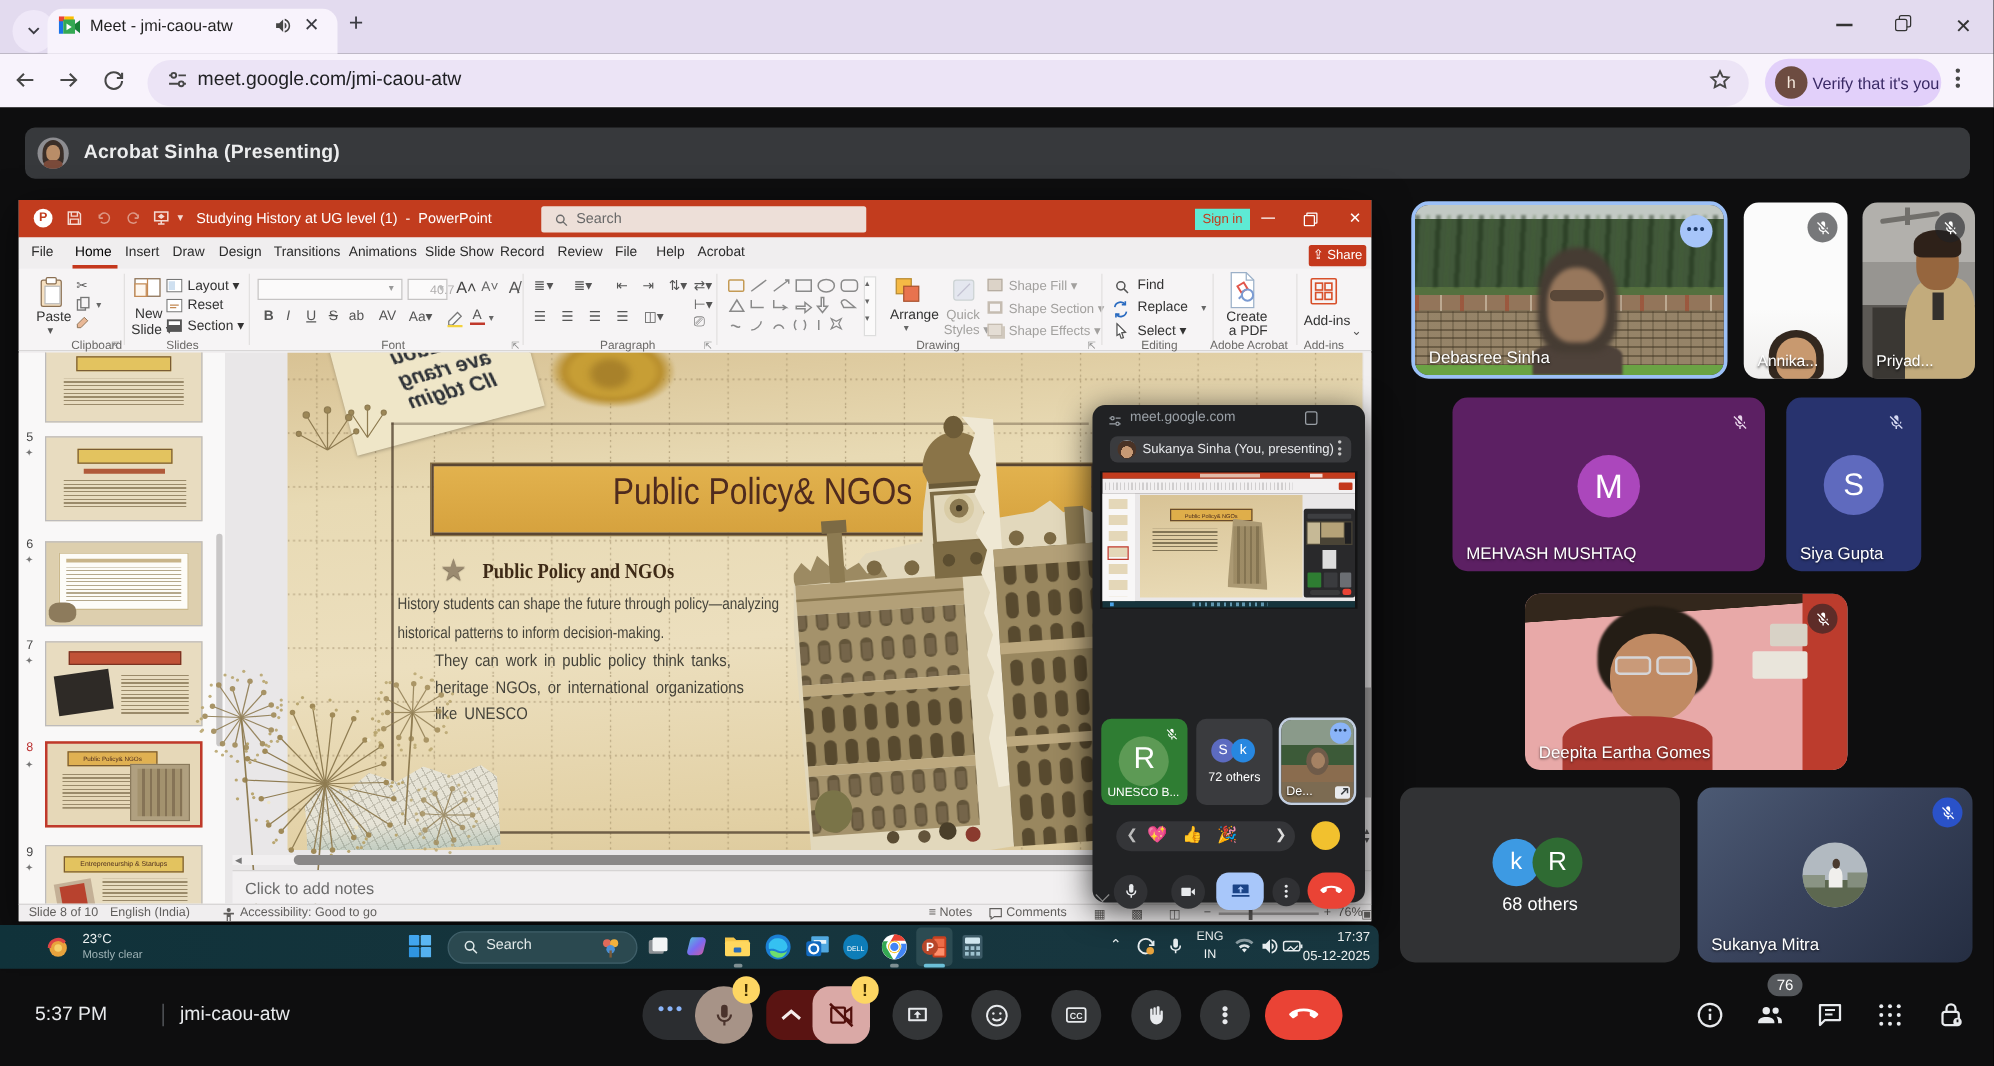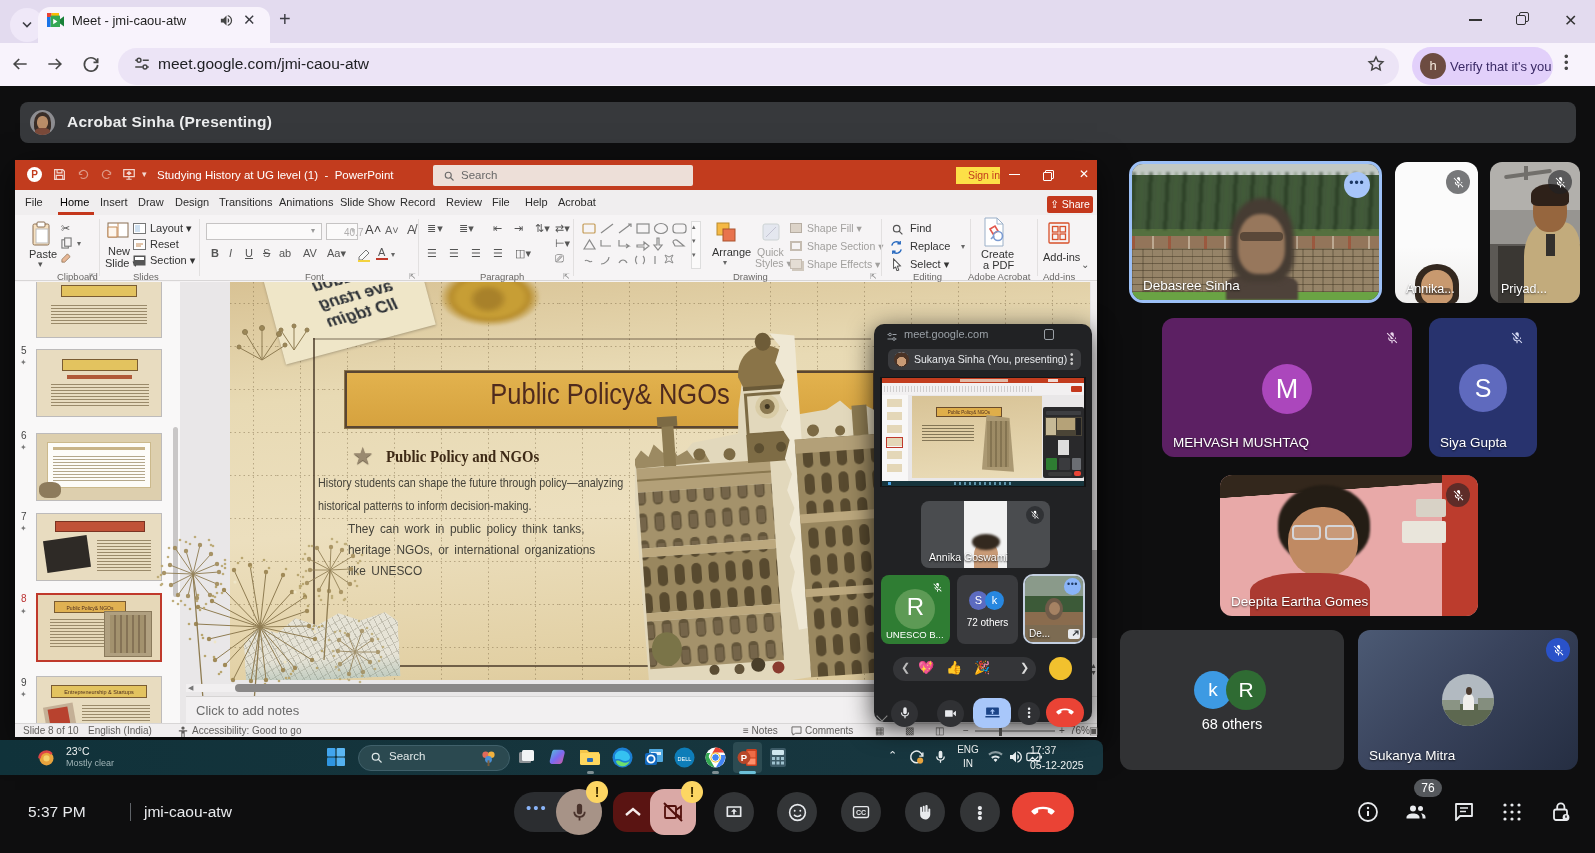--- a/index.html
+++ b/index.html
@@ -125,21 +125,21 @@
         <path d="M8 11v3M5 14h6M6 7l2-1.5L10 7l-2 1.5z" fill="#f3d9d2"></path>
       </svg>
     <div class="abs" style="left:127px;top:9px;font-size:9px;color:#f3d9d2">▾</div>
     <div class="abs" style="left:142px;top:9px;font-size:11.5px;color:#fff">Studying History at UG level (1)&nbsp;&nbsp;-&nbsp;&nbsp;PowerPoint</div>
     <div class="abs" style="left:418px;top:5px;width:260px;height:21px;border-radius:2px;background:#EDDFD8"></div>
     <svg class="abs" style="left:428px;top:10px" width="12" height="12" viewBox="0 0 16 16" fill="none" stroke="#6b6b6b" stroke-width="1.5">
         <circle cx="7" cy="7" r="4"></circle>
         <path d="M10 10l4 4"></path>
       </svg>
     <div class="abs" style="left:446px;top:9px;font-size:11.5px;color:#686868">Search</div>
-    <div class="abs" style="left:941px;top:7px;width:44px;height:17px;background:#fde047;text-align:right;font-size:10.5px;line-height:17px;color:#C23C1E">Sign in</div>
+    <div class="abs" style="left:941px;top:7px;width:44px;height:17px;background:#5eead4;text-align:center;font-size:10.5px;line-height:17px;color:#C23C1E">Sign in</div>
     <div class="abs" style="left:994px;top:14px;width:11px;height:1.4px;background:#fff"></div>
     <div class="abs" style="left:1030px;top:10px;width:9px;height:9px;border:1.3px solid #fff;border-radius:1px"></div>
     <div class="abs" style="left:1028px;top:12px;width:9px;height:9px;border:1.3px solid #fff;border-radius:1px;background:#C23C1E"></div>
     <div class="abs" style="left:1064px;top:7px;font-size:12px;color:#fff">✕</div>
   </div>
   <div class="abs" id="ppt-menu">
     <div class="mitem" style="left:10px">File</div>
     <div class="mitem" style="left:45px;color:#000">Home</div>
     <div class="abs" style="left:43px;top:22px;width:36px;height:2.5px;background:#C4371C"></div>
     <div class="mitem" style="left:85px">Insert</div>
@@ -888,21 +888,21 @@
   <svg class="abs" style="left:1008px;top:9px" width="16" height="16" viewBox="0 0 24 24" fill="#e8eef0">
       <path d="M3 9v6h4l5 5V4L7 9H3z"></path>
       <path d="M16.5 12a4.5 4.5 0 0 0-2.5-4v8a4.5 4.5 0 0 0 2.5-4z"></path>
       <path d="M14 3.2v2.1c2.9.9 5 3.5 5 6.7s-2.1 5.8-5 6.7v2.1c4-.9 7-4.5 7-8.8s-3-7.9-7-8.8z"></path>
     </svg>
   <svg class="abs" style="left:1026px;top:9px" width="18" height="15" viewBox="0 0 22 16" fill="none" stroke="#e8eef0" stroke-width="1.5">
       <rect x="1" y="4" width="16" height="9" rx="2"></rect>
       <path d="M18.5 7v3.5" stroke-width="2"></path>
       <path d="M4 13l4-4 3 3 4-4" stroke-width="1.3"></path>
     </svg>
-  <div class="abs" style="left:1030px;top:3px;width:66px;text-align:left;font-size:10.5px;color:#eef2f2;line-height:14.5px">17:37<br>05-12-2025</div>
+  <div class="abs" style="left:1030px;top:3px;width:66px;text-align:right;font-size:10.5px;color:#eef2f2;line-height:14.5px">17:37<br>05-12-2025</div>
 </div>
 
 <div class="abs" id="mwin" style="left:874px;top:324px;width:218px;height:398px;background:#212224;border-radius:10px;box-shadow:0 6px 26px rgba(0,0,0,.75)">
   <svg class="abs" style="left:12px;top:7px" width="12" height="12" viewBox="0 0 24 24" fill="none" stroke="#9aa0a6" stroke-width="2">
       <circle cx="8" cy="7" r="2.6"></circle>
       <path d="M13 7h8M3 7h2.5"></path>
       <circle cx="16" cy="16" r="2.6"></circle>
       <path d="M3 16h10M21 16h-2.5"></path>
     </svg>
   <div class="abs" style="left:30px;top:4px;font-size:11px;color:#9aa0a6">meet.google.com</div>
@@ -940,31 +940,20 @@
       <div class="abs" style="left:16px;top:51px;width:11px;height:12px;background:#3a3b3e;border-radius:1px"></div>
       <div class="abs" style="left:29px;top:51px;width:9px;height:12px;background:#6b6e73;border-radius:1px"></div>
       <div class="abs" style="left:5px;top:65px;width:24px;height:4px;background:#3a3a3a;border-radius:2px"></div>
       <div class="abs" style="left:31px;top:64px;width:7px;height:5px;background:#ea4335;border-radius:2px"></div>
     </div>
     <div class="abs" style="left:2px;top:104px;width:202px;height:5px;background:#16343c"></div>
     <div class="abs" style="left:74px;top:105px;width:60px;height:3px;background:repeating-linear-gradient(90deg,rgba(121,183,212,.75) 0 2px,rgba(0,0,0,0) 2px 5px)"></div>
     <div class="abs" style="left:8px;top:105px;width:3px;height:3px;background:#4aa3e8"></div>
   </div>
 
-  <div class="abs" style="left:47px;top:177px;width:129px;height:67px;border-radius:8px;background:#4a4c4f;overflow:hidden">
-    <div class="abs" style="left:43px;top:0;width:43px;height:67px;background:#f2f2f2"></div>
-    <div class="abs" style="left:53px;top:40px;width:24px;height:27px;border-radius:50% 50% 0 0;background:#c89a76;filter:blur(.6px)"></div>
-    <div class="abs" style="left:51px;top:33px;width:28px;height:16px;border-radius:50%;background:#33291f;filter:blur(.8px)"></div>
-    <div class="abs" style="left:8px;bottom:5px;font-size:10.5px;color:#fff;text-shadow:0 1px 2px #000">Annika Goswami</div>
-    <div class="micoff" style="width:18px;height:18px;top:5px;right:6px">
-        <svg width="10" height="10" viewBox="0 0 24 24" fill="#fff">
-          <path d="M15 10.6V5a3 3 0 0 0-6 0v.2zM19 11h-1.7a5.3 5.3 0 0 1-.3 1.8l1.3 1.2c.4-.9.7-1.9.7-3zM4.3 3L3 4.3l6 6V11a3 3 0 0 0 5 2.2l1.5 1.4A5 5 0 0 1 7 11H5.3a6.7 6.7 0 0 0 5.7 6.6V21h2v-3.4c.9-.1 1.7-.4 2.5-.8l4.2 4.2 1.3-1.3z"></path>
-        </svg>
-      </div>
-  </div>
 
   <div class="abs" style="left:7px;top:251px;width:69px;height:69px;border-radius:8px;background:#2f7d33;overflow:hidden">
     <div class="abs" style="left:14px;top:14px;width:40px;height:40px;border-radius:20px;background:#5d9a55"></div>
     <div class="abs" style="left:0;top:18px;width:69px;text-align:center;font-size:24px;color:#fff">R</div>
     <div class="abs" style="left:5px;bottom:4px;font-size:9.5px;color:#fff">UNESCO B...</div>
     <div class="micoff" style="width:16px;height:16px;top:4px;right:5px;background:rgba(0,0,0,0)">
         <svg width="11" height="11" viewBox="0 0 24 24" fill="#fff">
           <path d="M15 10.6V5a3 3 0 0 0-6 0v.2zM19 11h-1.7a5.3 5.3 0 0 1-.3 1.8l1.3 1.2c.4-.9.7-1.9.7-3zM4.3 3L3 4.3l6 6V11a3 3 0 0 0 5 2.2l1.5 1.4A5 5 0 0 1 7 11H5.3a6.7 6.7 0 0 0 5.7 6.6V21h2v-3.4c.9-.1 1.7-.4 2.5-.8l4.2 4.2 1.3-1.3z"></path>
         </svg>
       </div>

